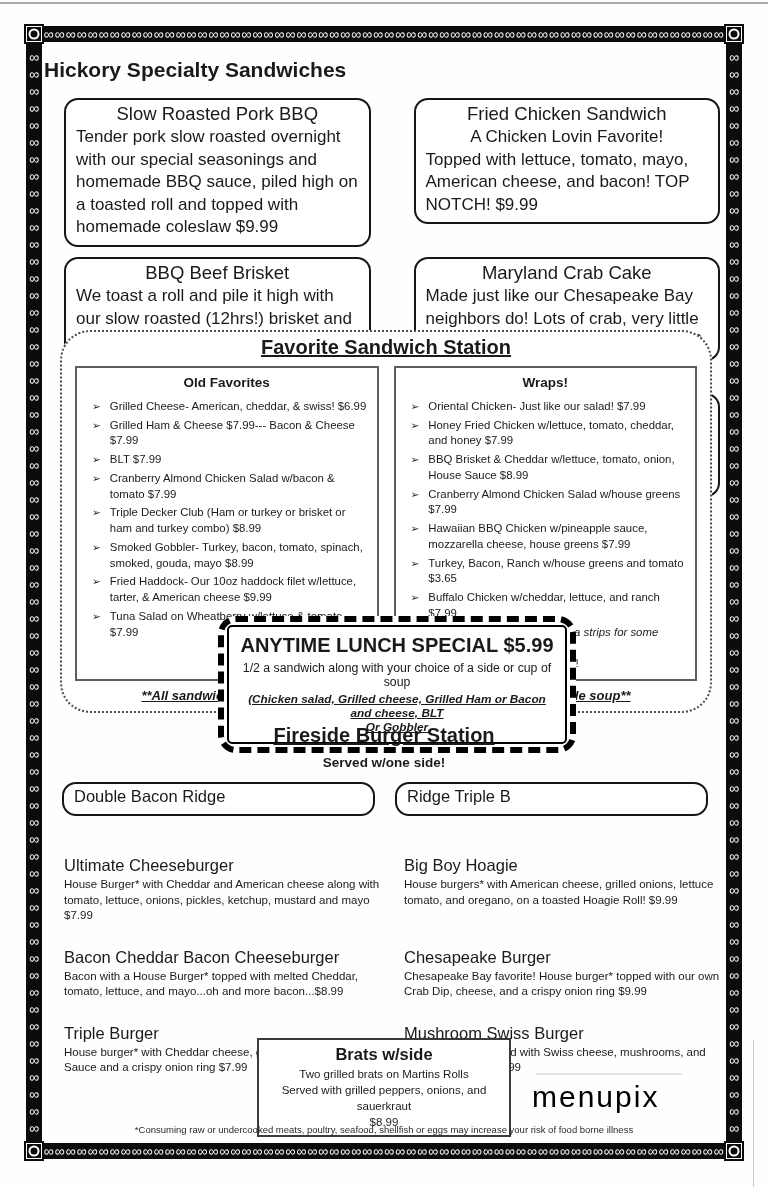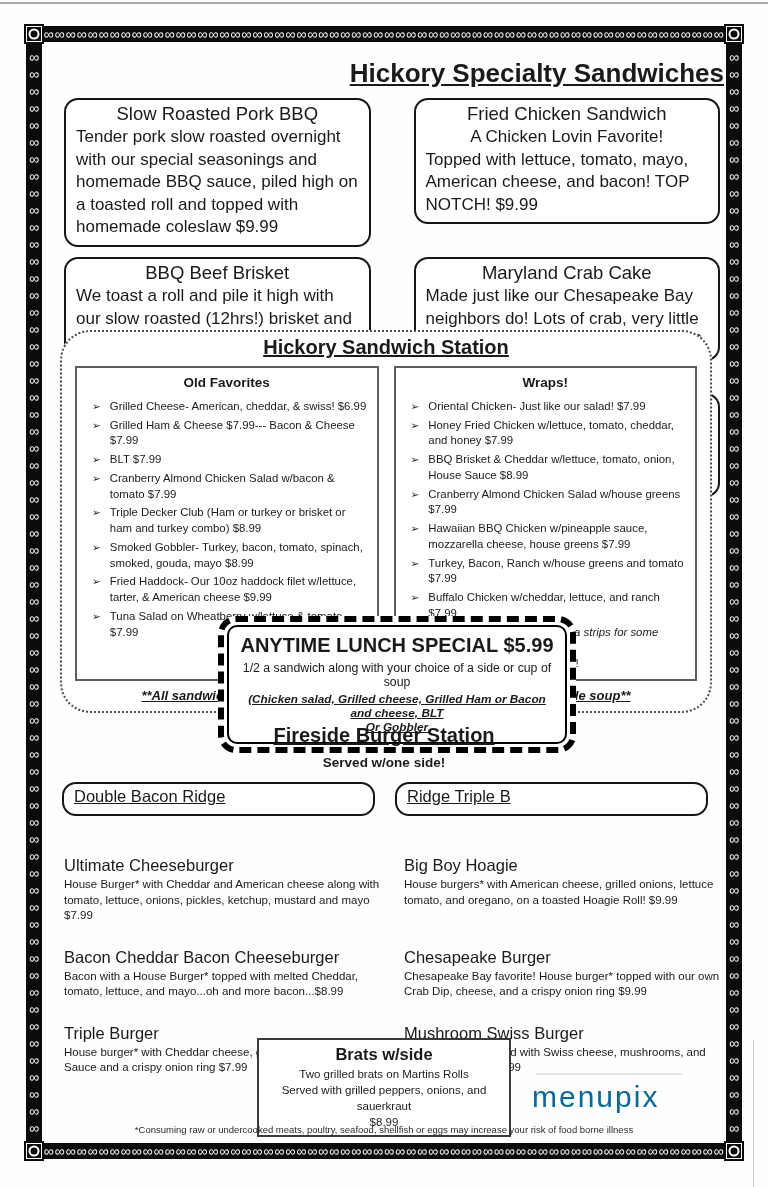--- a/index.html
+++ b/index.html
@@ -19,22 +19,22 @@
   .corner{position:absolute;width:20px;height:20px;background:#0c0c0c;box-sizing:border-box;}
   .corner::before{content:"";position:absolute;inset:2px;border:1px solid #fff;}
   .corner::after{content:"";position:absolute;width:7px;height:7px;border:2px solid #fff;
                  border-radius:50%;top:50%;left:50%;transform:translate(-50%,-50%);}
   .c-tl{top:24px;left:24px;} .c-tr{top:24px;left:724px;}
   .c-bl{top:1141px;left:24px;} .c-br{top:1141px;left:724px;}
 
   .page{position:absolute;left:44px;top:44px;width:680px;height:1099px;}
   .page > *{box-sizing:border-box;}
 
-  .main-title{position:absolute;top:14px;left:0;width:100%;text-align:right;
-              font-size:26px;font-weight:bold;text-decoration:underline;margin:0;}
+  .main-title{position:absolute;top:14px;left:0;width:100%;text-align:left;
+              font-size:21px;font-weight:bold;margin:0;}
 
   .specialty-grid{position:absolute;top:54px;left:20px;right:4px;display:grid;
                   grid-template-columns:1fr 1fr;column-gap:43px;row-gap:10px;align-items:start;}
   .mbox{border:2px solid #161616;border-radius:14px;padding:2px 10px 6px;background:#fff;}
   .mbox h2{margin:1px 0 1px;text-align:center;font-size:18.5px;font-weight:400;}
   .mbox p{margin:0;font-size:17px;line-height:1.33;}
   .tc{text-align:center;}
 
   .station{position:absolute;top:286px;left:16px;right:12px;border:2px dotted #4d4d4d;
            border-radius:30px;padding:2px 13px 8px;background:#fff;}
@@ -45,52 +45,52 @@
   .plist{list-style:none;margin:0;padding:0 0 0 7px;}
   .plist li{display:flex;gap:9px;font-size:11.4px;line-height:1.38;margin-bottom:3px;}
   .bullet{flex:0 0 auto;font-size:10.5px;line-height:1.5;}
   .wnote{font-style:italic;margin-left:25px;font-size:11.4px;line-height:1.38;}
   .wnote2{margin-left:25px;font-size:11.4px;line-height:1.38;}
   .footnote{margin:7px 0 0;text-align:center;font-size:13px;font-weight:bold;font-style:italic;
             text-decoration:underline;}
 
   .special{position:absolute;top:572px;left:174px;width:358px;border:6px dashed #000;
            border-radius:18px;padding:3px;background:#fff;}
-  .special-inner{border:2px solid #000;border-radius:10px;padding:6px 10px 8px;text-align:center;}
+  .special-inner{border:2px solid #000;border-radius:5px;padding:6px 10px 8px;text-align:center;}
   .special-inner h2{margin:1px 0 4px;font-size:20px;font-weight:bold;}
   .sp1{margin:0 0 3px;font-size:12.3px;}
   .sp2{margin:0;font-size:11.8px;font-weight:bold;font-style:italic;text-decoration:underline;}
 
   .fireside-title{position:absolute;top:680px;left:0;width:100%;text-align:center;margin:0;
                   font-size:20px;font-weight:bold;text-decoration:underline;}
   .fireside-sub{position:absolute;top:711px;left:0;width:100%;text-align:center;
                 font-size:13.5px;font-weight:bold;}
 
   .featured-grid{position:absolute;top:738px;left:18px;right:16px;display:grid;
-                 grid-template-columns:1fr 1fr;column-gap:20px;align-items:start;text-decoration:underline;}
+                 grid-template-columns:1fr 1fr;column-gap:20px;align-items:start;}
   .fbox{border:2px solid #161616;border-radius:14px;padding:3px 10px 7px;background:#fff;}
   .fbox h2{margin:0 0 1px;font-size:16.5px;font-weight:400;}
   .fbox p{margin:0;font-size:11.5px;line-height:1.35;}
   .bu{font-weight:bold;text-decoration:underline;}
 
   .items-grid{position:absolute;top:812px;left:20px;right:4px;display:grid;
               grid-template-columns:1fr 1fr;column-gap:40px;row-gap:11px;gap:24px;}
   .bitem h2{margin:0 0 2px;font-size:16.5px;font-weight:400;}
   .bitem p{margin:0;font-size:11.5px;line-height:1.35;}
 
   .brats{position:absolute;top:994px;left:50%;transform:translateX(-50%);width:254px;
          border:2px solid #3a3a3a;padding:3px 8px 5px;text-align:center;background:#fff;}
   .brats h2{margin:2px 0 2px;font-size:16.5px;font-weight:bold;}
   .brats p{margin:0;font-size:11.5px;line-height:1.4;}
 
   .disclaimer{position:absolute;top:1080px;left:0;width:100%;text-align:center;
               font-size:9.5px;color:#2a2a2a;}
 
   .wm-line{position:absolute;left:536px;top:1073px;width:146px;height:2px;background:#e3e3e3;}
-  .watermark{position:absolute;left:532px;top:1080px;font-size:30px;color:#0369a1;
+  .watermark{position:absolute;left:532px;top:1080px;font-size:30px;color:#000000;
              letter-spacing:2px;font-weight:400;}
 </style>
 </head>
 <body>
 
 <div class="canvas">
   <div class="top-edge"></div>
   <div class="right-edge"></div>
 
   <div class="band h top rope">∞∞∞∞∞∞∞∞∞∞∞∞∞∞∞∞∞∞∞∞∞∞∞∞∞∞∞∞∞∞∞∞∞∞∞∞∞∞∞∞∞∞∞∞∞∞∞∞∞∞∞∞∞∞∞∞∞∞∞∞∞∞∞∞∞∞∞∞∞∞∞∞∞∞∞∞∞∞∞∞∞∞∞∞∞∞∞∞∞∞∞∞∞∞∞∞∞∞∞∞∞∞∞∞∞∞∞∞∞∞</div>
@@ -129,21 +129,21 @@
         <p>We take thinly sliced corned beef and top it with sauerkraut, 1000 Island dressing, and swiss cheese! Served on grilled rye.</p>
         <p class="tc">$9.99</p>
       </div>
       <div class="mbox">
         <h2>Chesapeake Chicken</h2>
         <p>Tender grilled chicken breast topped with crab dip &amp; our four cheese blend. $10.99</p>
       </div>
     </div>
 
     <div class="station">
-      <h2>Hickory Sandwich Station</h2>
+      <h2>Favorite Sandwich Station</h2>
       <div class="station-grid">
         <div class="sbox">
           <h3>Old Favorites</h3>
           <ul class="plist">
             <li>
                 <span class="bullet">➢</span>
                 <span>Grilled Cheese- American, cheddar, &amp; swiss! $6.99</span>
               </li>
             <li>
                 <span class="bullet">➢</span>
@@ -193,21 +193,21 @@
             <li>
                 <span class="bullet">➢</span>
                 <span>Cranberry Almond Chicken Salad w/house greens $7.99</span>
               </li>
             <li>
                 <span class="bullet">➢</span>
                 <span>Hawaiian BBQ Chicken w/pineapple sauce, mozzarella cheese, house greens $7.99</span>
               </li>
             <li>
                 <span class="bullet">➢</span>
-                <span>Turkey, Bacon, Ranch w/house greens and tomato $7.99</span>
+                <span>Turkey, Bacon, Ranch w/house greens and tomato $3.65</span>
               </li>
             <li>
                 <span class="bullet">➢</span>
                 <span>Buffalo Chicken w/cheddar, lettuce, and ranch $7.99</span>
               </li>
           </ul>
           <div class="wnote">All wraps include crispy tortilla strips for some crunch!</div>
           <div class="wnote2">**Gluten free wraps available!</div>
         </div>
       </div>

